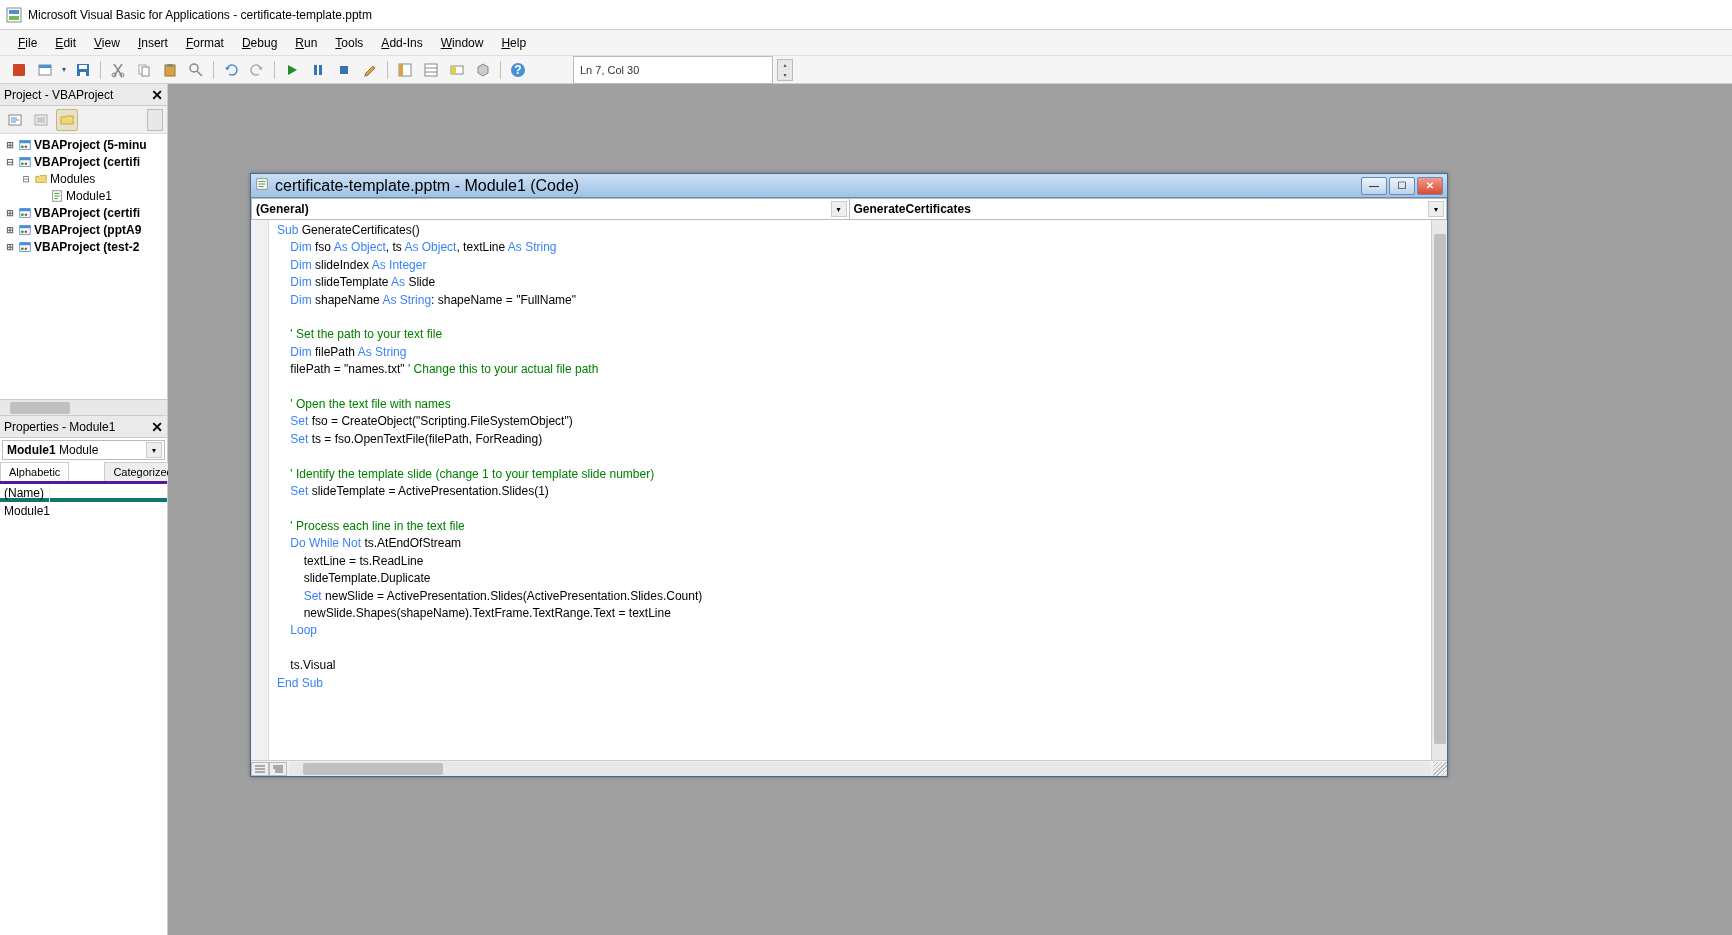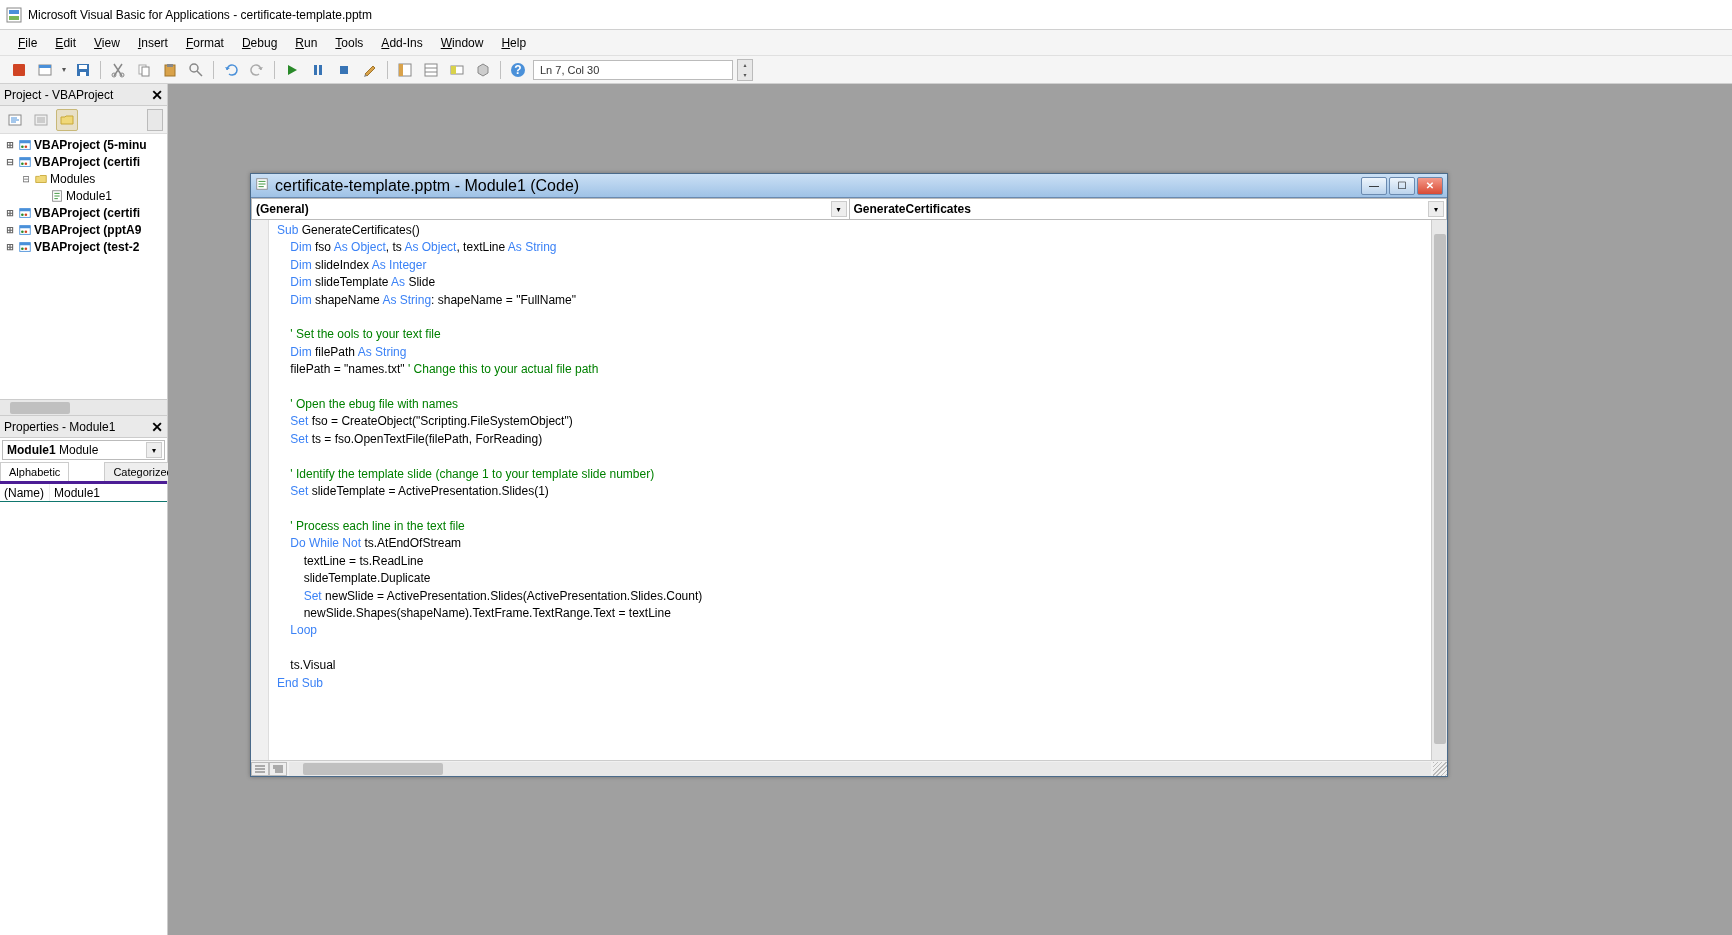--- a/index.html
+++ b/index.html
@@ -14,21 +14,21 @@
 .menubar { height:26px; background:#f5f5f5; border-bottom:1px solid #e0e0e0; display:flex; align-items:center; padding:0 10px; gap:2px; }
 .menubar .menu { padding:3px 8px; cursor:default; }
 .menubar .menu u { text-decoration:underline; }
 
 
 .toolbar { height:28px; background:#f5f5f5; border-bottom:1px solid #d0d0d0; display:flex; align-items:center; padding:0 8px; gap:4px; }
 .tbtn { width:22px; height:22px; display:flex; align-items:center; justify-content:center; cursor:pointer; border-radius:2px; }
 .tbtn svg { width:16px; height:16px; }
 .tsep { width:1px; height:18px; background:#c0c0c0; margin:0 2px; }
 .tdrop { width:8px; display:flex; align-items:center; justify-content:center; font-size:8px; color:#555; }
-.position-box { background:#fff; border:1px solid #bbb; padding:2px 6px; width:200px; height:20px; font-size:11px; color:#333; display:flex; align-items:center; }
+.position-box { background:#fff; border:1px solid #bbb; padding:2px 6px; width:200px; height:28px; font-size:11px; color:#333; display:flex; align-items:center;margin-left:40px; }
 .toolbar-scroll { width:16px; height:22px; background:#e8e8e8; border:1px solid #bbb; display:flex; flex-direction:column; }
 .toolbar-scroll div { flex:1; display:flex; align-items:center; justify-content:center; font-size:6px; color:#555; }
 
 
 .main { display:flex; height:calc(935px - 30px - 26px - 28px); }
 .leftcol { width:168px; background:#f97316; display:flex; flex-direction:column; border-right:1px solid #ccc; }
 .workspace { flex:1; background:#a0a0a0; position:relative; }
 
 
 .panel-hdr { height:22px; background:#eaeaea; border-bottom:1px solid #ccc; display:flex; align-items:center; justify-content:space-between; padding:0 4px; font-size:11px; }
@@ -49,21 +49,21 @@
 .tree-scroll-h .thumb { position:absolute; left:10px; top:2px; height:12px; width:60px; background:#c0c0c0; border-radius:2px; }
 
 
 .prop-panel { flex:1; display:flex; flex-direction:column; background:#fff; }
 .prop-combo { height:20px; border:1px solid #bbb; margin:2px; display:flex; align-items:center; padding:0 4px; font-size:11px; background:#fff; position:relative; }
 .prop-combo .arrow { position:absolute; right:2px; top:1px; width:16px; height:16px; background:#eee; border:1px solid #ccc; display:flex; align-items:center; justify-content:center; font-size:8px; }
 .prop-tabs { display:flex; border-bottom:3px solid #4c1d95;gap:36px; }
 .prop-tab { padding:3px 8px; font-size:11px; background:#eee; border:1px solid #ccc; border-bottom:none; margin-right:-1px; cursor:pointer; }
 .prop-tab.active { background:#fff; }
 .prop-grid { flex:1; }
-.prop-row { display:flex; height:18px; border-bottom:1px solid #0f766e; font-size:11px; }
+.prop-row { display:flex; height:18px; border-bottom:4px solid #0f766e; font-size:11px;flex-direction:column; }
 .prop-row .k { width:50px; padding:2px 4px; border-right:1px solid #eee; }
 .prop-row .v { flex:1; padding:2px 4px; }
 
 
 .codewin { position:absolute; left:82px; top:89px; width:1198px; height:604px; background:#fff; border:1px solid #4a6a8a; box-shadow:0 0 4px rgba(0,0,0,0.3); display:flex; flex-direction:column; }
 .codewin-title { height:24px; background:linear-gradient(#cbe0f5,#9fc2e6); display:flex; align-items:center; padding:0 4px; gap:6px; border-bottom:1px solid #6a8ab0; }
 .codewin-title .txt { flex:1; font-size:16px; color:#000; }
 .winbtns { display:flex; gap:2px; }
 .winbtn { width:26px; height:18px; border:1px solid #6a8ab0; background:linear-gradient(#eef5fc,#bcd4ed); display:flex; align-items:center; justify-content:center; font-size:10px; cursor:pointer; border-radius:2px; }
 .winbtn.close { background:linear-gradient(#f49a8a,#d94b35); color:#fff; font-weight:bold; }
@@ -402,25 +402,25 @@
         </div>
       </div>
       <div class="code-body">
         <div class="code-margin"></div>
         <div class="code-text" id="code"><span class="kw">Sub </span><span>GenerateCertificates()</span>
 <span>    </span><span class="kw">Dim </span><span>fso </span><span class="kw">As Object</span><span>, ts </span><span class="kw">As Object</span><span>, textLine </span><span class="kw">As String</span>
 <span>    </span><span class="kw">Dim </span><span>slideIndex </span><span class="kw">As Integer</span>
 <span>    </span><span class="kw">Dim </span><span>slideTemplate </span><span class="kw">As </span><span>Slide</span>
 <span>    </span><span class="kw">Dim </span><span>shapeName </span><span class="kw">As String</span><span>: shapeName = "FullName"</span>
 <span></span>
-<span>    </span><span class="cm">' Set the ools to your text file</span>
+<span>    </span><span class="cm">' Set the path to your text file</span>
 <span>    </span><span class="kw">Dim </span><span>filePath </span><span class="kw">As String</span>
 <span>    filePath = "names.txt" </span><span class="cm">' Change this to your actual file path</span>
 <span></span>
-<span>    </span><span class="cm">' Open the ebug file with names</span>
+<span>    </span><span class="cm">' Open the text file with names</span>
 <span>    </span><span class="kw">Set </span><span>fso = CreateObject("Scripting.FileSystemObject")</span>
 <span>    </span><span class="kw">Set </span><span>ts = fso.OpenTextFile(filePath, ForReading)</span>
 <span></span>
 <span>    </span><span class="cm">' Identify the template slide (change 1 to your template slide number)</span>
 <span>    </span><span class="kw">Set </span><span>slideTemplate = ActivePresentation.Slides(1)</span>
 <span></span>
 <span>    </span><span class="cm">' Process each line in the text file</span>
 <span>    </span><span class="kw">Do While Not </span><span>ts.AtEndOfStream</span>
 <span>        textLine = ts.ReadLine</span>
 <span>        slideTemplate.Duplicate</span>

